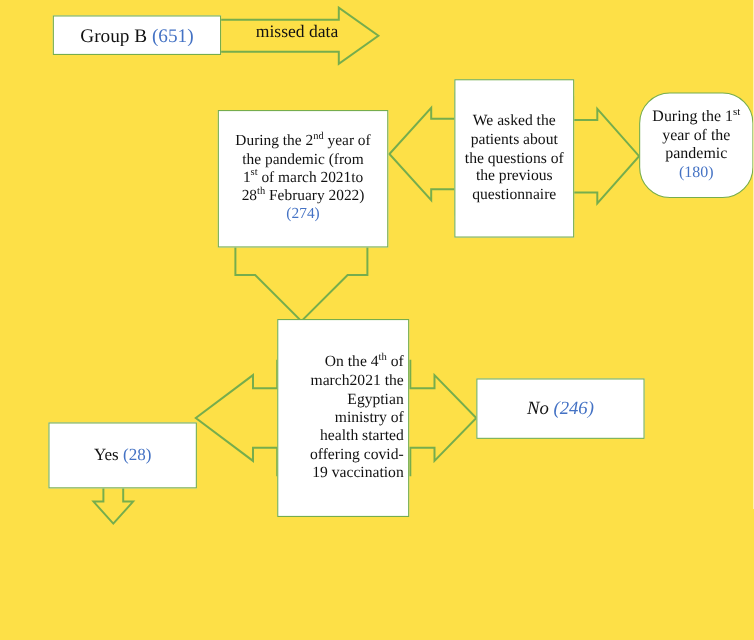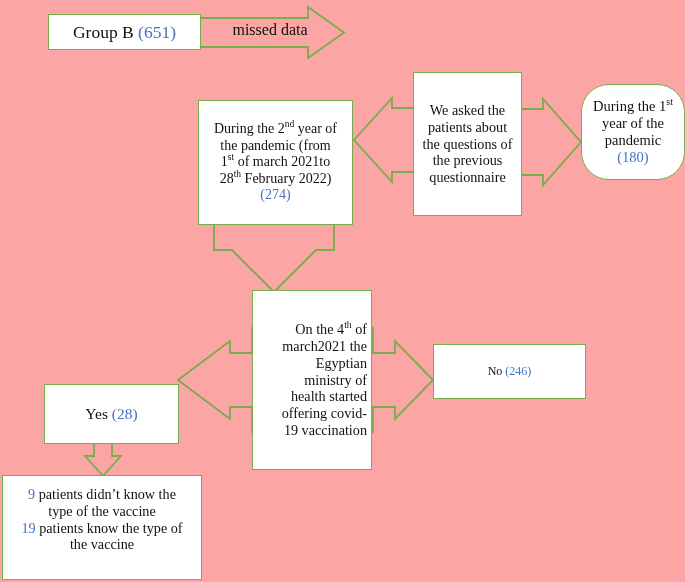--- a/index.html
+++ b/index.html
@@ -4,21 +4,21 @@
 <style>
   html, body {
     margin: 0;
     padding: 0;
     background: #ffffff;
   }
   #canvas {
     position: relative;
     width: 685px;
     height: 582px;
-    background: #fca5a5;
+    background: #fde047;
     font-family: "Liberation Serif", "DejaVu Serif", serif;
     overflow: hidden;
   }
   .box {
     position: absolute;
     box-sizing: border-box;
     border: 1.6px solid #76ad4d;
     background: #ffffff;
     display: flex;
     align-items: center;
@@ -45,21 +45,21 @@
   }
 
   
   #box-group-b   { left: 48px;  top: 14px;  width: 153px; height: 36px; font-size: 17.5px; }
   #box-454       { left: 342px; top: 13px;  width: 178px; height: 43px; font-size: 17px; }
   #box-asked     { left: 413px; top: 72px;  width: 109px; height: 144px; font-size: 14.2px; }
   #box-year1     { left: 581px; top: 84px;  width: 104px; height: 96px; font-size: 14.5px; border-radius: 28px; }
   #box-year2     { left: 198px; top: 100px; width: 155px; height: 125px; font-size: 14px; }
   #box-center    { left: 252px; top: 290px; width: 120px; height: 180px; font-size: 14.2px; text-align: right; }
   #box-yes       { left: 44px;  top: 340px; width: 135px; height: 60px; font-size: 15.5px; margin-top: 44px; }
-  #box-no        { left: 433px; top: 344px; width: 153px; height: 55px; font-size: 12px; }
+  #box-no        { left: 433px; top: 344px; width: 153px; height: 55px; font-size: 17px; font-style: italic; }
   #box-detail    { left: 2px;   top: 475px; width: 200px; height: 105px; font-size: 14.2px;
                    align-items: flex-start; }
   #box-detail .inner { padding-top: 10px; }
 
   
   #arrow-missed   { left: 198px; top: 5px;   width: 148px; height: 55px; }
   #arrow-to-y2    { left: 352px; top: 80px;  width: 64px;  height: 120px; }
   #arrow-to-y1    { left: 519px; top: 83px;  width: 64px;  height: 118px; }
   #arrow-y2-down  { left: 210px; top: 222px; width: 132px; height: 72px; }
   #arrow-to-yes   { left: 176px; top: 325px; width: 78px;  height: 110px; }
@@ -167,22 +167,14 @@
       <span class="num">(246)</span>
     </div>
   </div>
 
   <div class="arrow" id="arrow-yes-down">
     <svg width="44" height="80" viewBox="0 0 44 80">
       <path d="M 12,0 L 12,58 L 3,58 L 21,78 L 39,58 L 30,58 L 30,0" fill="none" stroke="#76AD4D" stroke-width="1.8"></path>
     </svg>
   </div>
 
-  <div class="box" id="box-detail">
-    <div class="inner">
-      <span class="num">9</span><span> patients didn’t know the</span><br>
-      <span>type of the vaccine</span><br>
-      <span class="num">19</span><span> patients know the type of</span><br>
-      <span>the vaccine</span>
-    </div>
-  </div>
 
 </div>
 
 </body></html>

